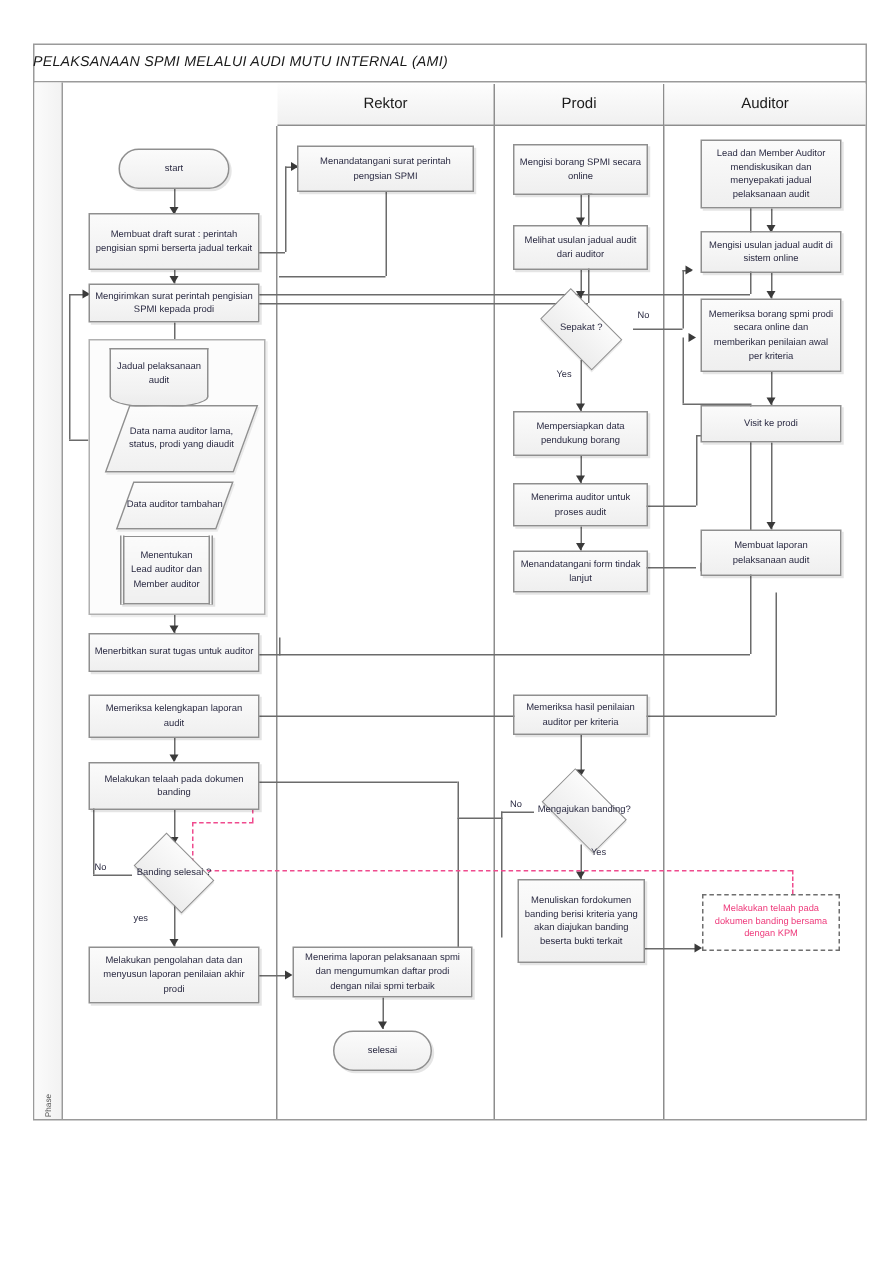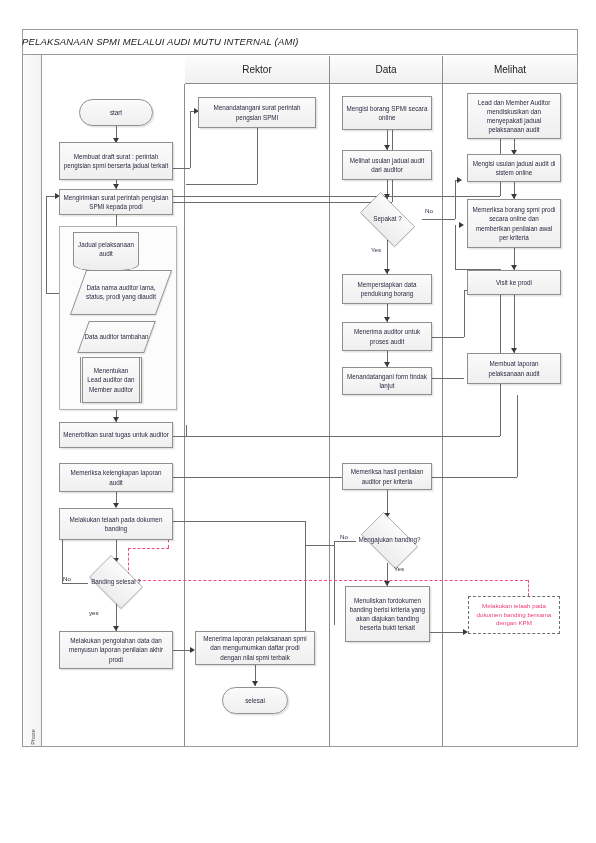--- a/index.html
+++ b/index.html
@@ -109,24 +109,24 @@
   </div>
 
   <div class="phase-col">
     <div class="phase-label">Phase</div>
   </div>
 
   <div class="lane-head" style="left:185px;width:145px;">
       <span>Rektor</span>
     </div>
   <div class="lane-head" style="left:330px;width:113px;">
-      <span>Data</span>
+      <span>Prodi</span>
     </div>
   <div class="lane-head" style="left:443px;width:134px;border-right:none;">
-      <span>Melihat</span>
+      <span>Auditor</span>
     </div>
 
   <div class="lane-body" style="left:42px;width:143px;"></div>
   <div class="lane-body" style="left:185px;width:145px;"></div>
   <div class="lane-body" style="left:330px;width:113px;"></div>
   <div class="lane-body" style="left:443px;width:134px;border-right:none;"></div>
 
   <div class="ln v" style="left:116px;top:126px;height:16px;"></div>
   <div class="ar d" style="left:113px;top:138px;"></div>
 

